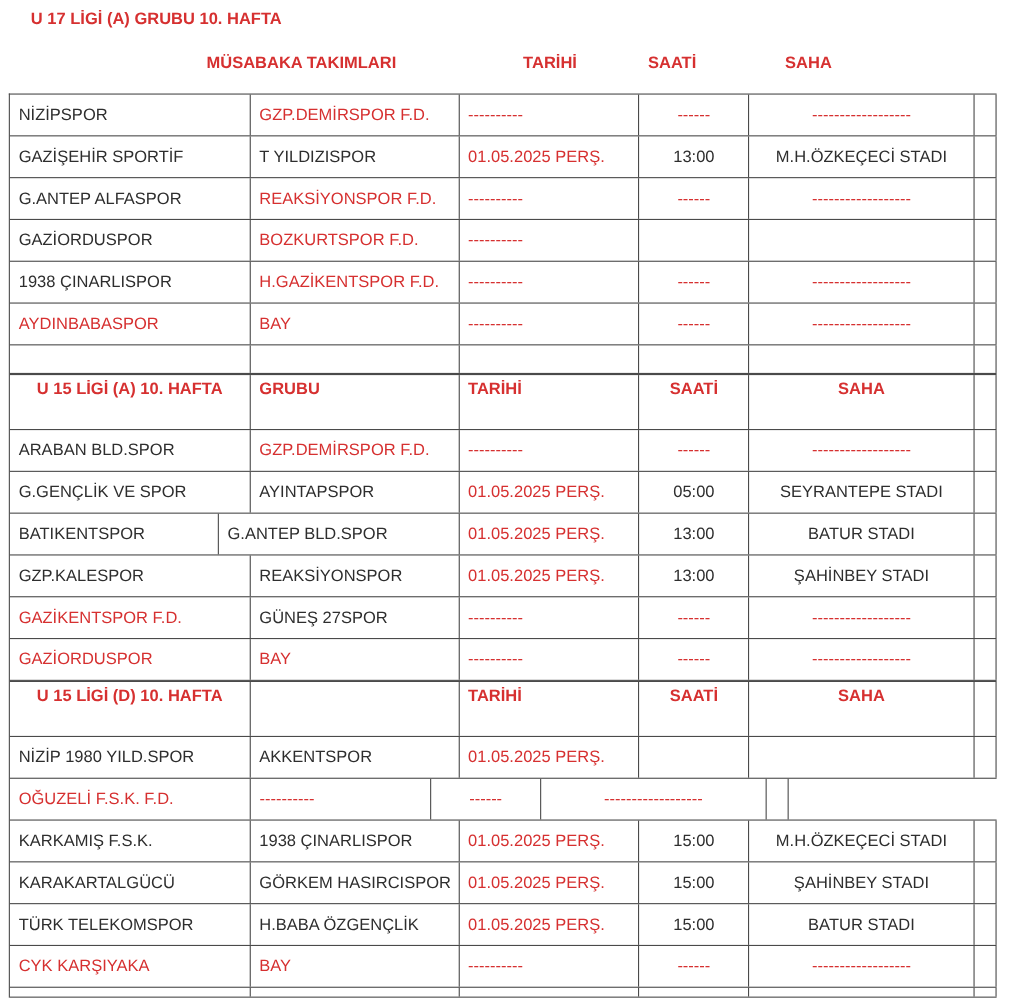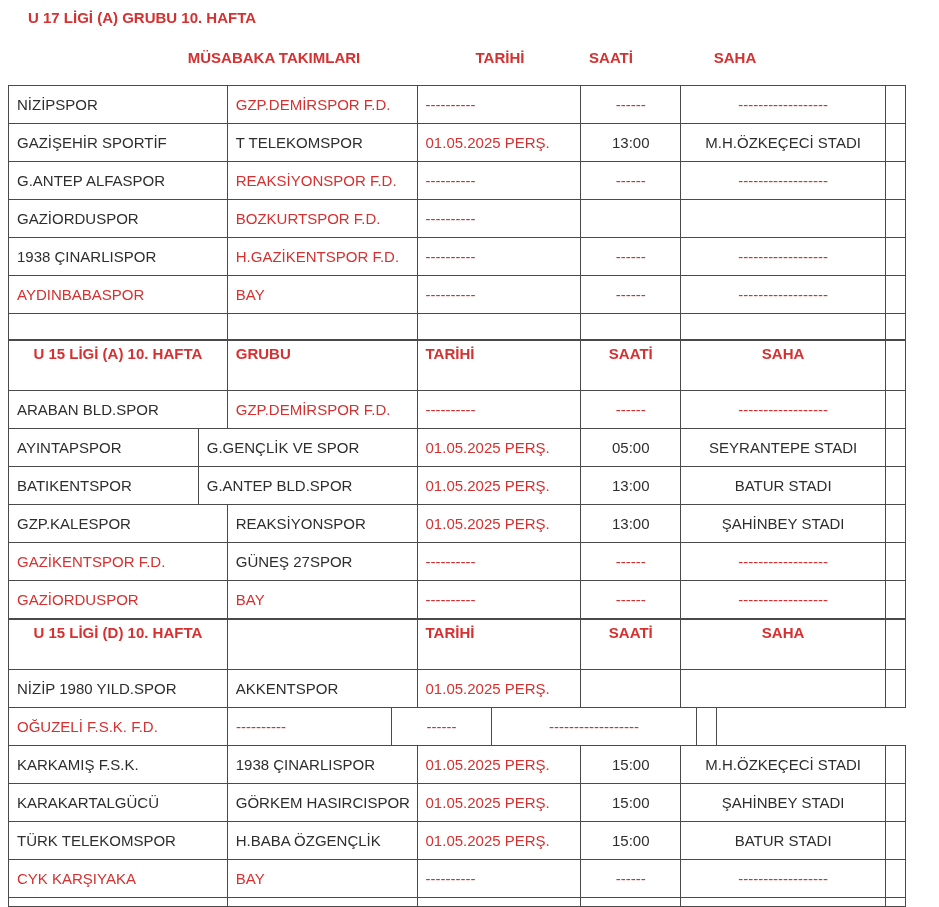--- a/index.html
+++ b/index.html
@@ -77,21 +77,21 @@
     <div class="row row-match">
       <div class="cell c0 a-left col-black">NİZİPSPOR</div>
       <div class="cell c1 a-left col-red">GZP.DEMİRSPOR F.D.</div>
       <div class="cell c2 a-left col-red">----------</div>
       <div class="cell c3 a-center col-red">------</div>
       <div class="cell c4 a-center col-red">------------------</div>
       <div class="cell c5 a-left col-black"></div>
     </div>
     <div class="row row-match">
       <div class="cell c0 a-left col-black">GAZİŞEHİR SPORTİF</div>
-      <div class="cell c1 a-left col-black">T TELEKOMSPOR</div>
+      <div class="cell c1 a-left col-black">T YILDIZISPOR</div>
       <div class="cell c2 a-left col-red">01.05.2025 PERŞ.</div>
       <div class="cell c3 a-center col-black">13:00</div>
       <div class="cell c4 a-center col-black">M.H.ÖZKEÇECİ STADI</div>
       <div class="cell c5 a-left col-black"></div>
     </div>
     <div class="row row-match">
       <div class="cell c0 a-left col-black">G.ANTEP ALFASPOR</div>
       <div class="cell c1 a-left col-red">REAKSİYONSPOR F.D.</div>
       <div class="cell c2 a-left col-red">----------</div>
       <div class="cell c3 a-center col-red">------</div>
@@ -140,22 +140,22 @@
     </div>
     <div class="row row-match">
       <div class="cell c0 a-left col-black">ARABAN BLD.SPOR</div>
       <div class="cell c1 a-left col-red">GZP.DEMİRSPOR F.D.</div>
       <div class="cell c2 a-left col-red">----------</div>
       <div class="cell c3 a-center col-red">------</div>
       <div class="cell c4 a-center col-red">------------------</div>
       <div class="cell c5 a-left col-black"></div>
     </div>
     <div class="row row-match">
+      <div class="cell c0 a-left col-black">G.GENÇLİK VE SPOR</div>
       <div class="cell c1 a-left col-black">AYINTAPSPOR</div>
-      <div class="cell c0 a-left col-black">G.GENÇLİK VE SPOR</div>
       <div class="cell c2 a-left col-red">01.05.2025 PERŞ.</div>
       <div class="cell c3 a-center col-black">05:00</div>
       <div class="cell c4 a-center col-black">SEYRANTEPE STADI</div>
       <div class="cell c5 a-left col-black"></div>
     </div>
     <div class="row row-match">
       <div class="cell c1 a-left col-black">BATIKENTSPOR</div>
       <div class="cell c0 a-left col-black">G.ANTEP BLD.SPOR</div>
       <div class="cell c2 a-left col-red">01.05.2025 PERŞ.</div>
       <div class="cell c3 a-center col-black">13:00</div>

